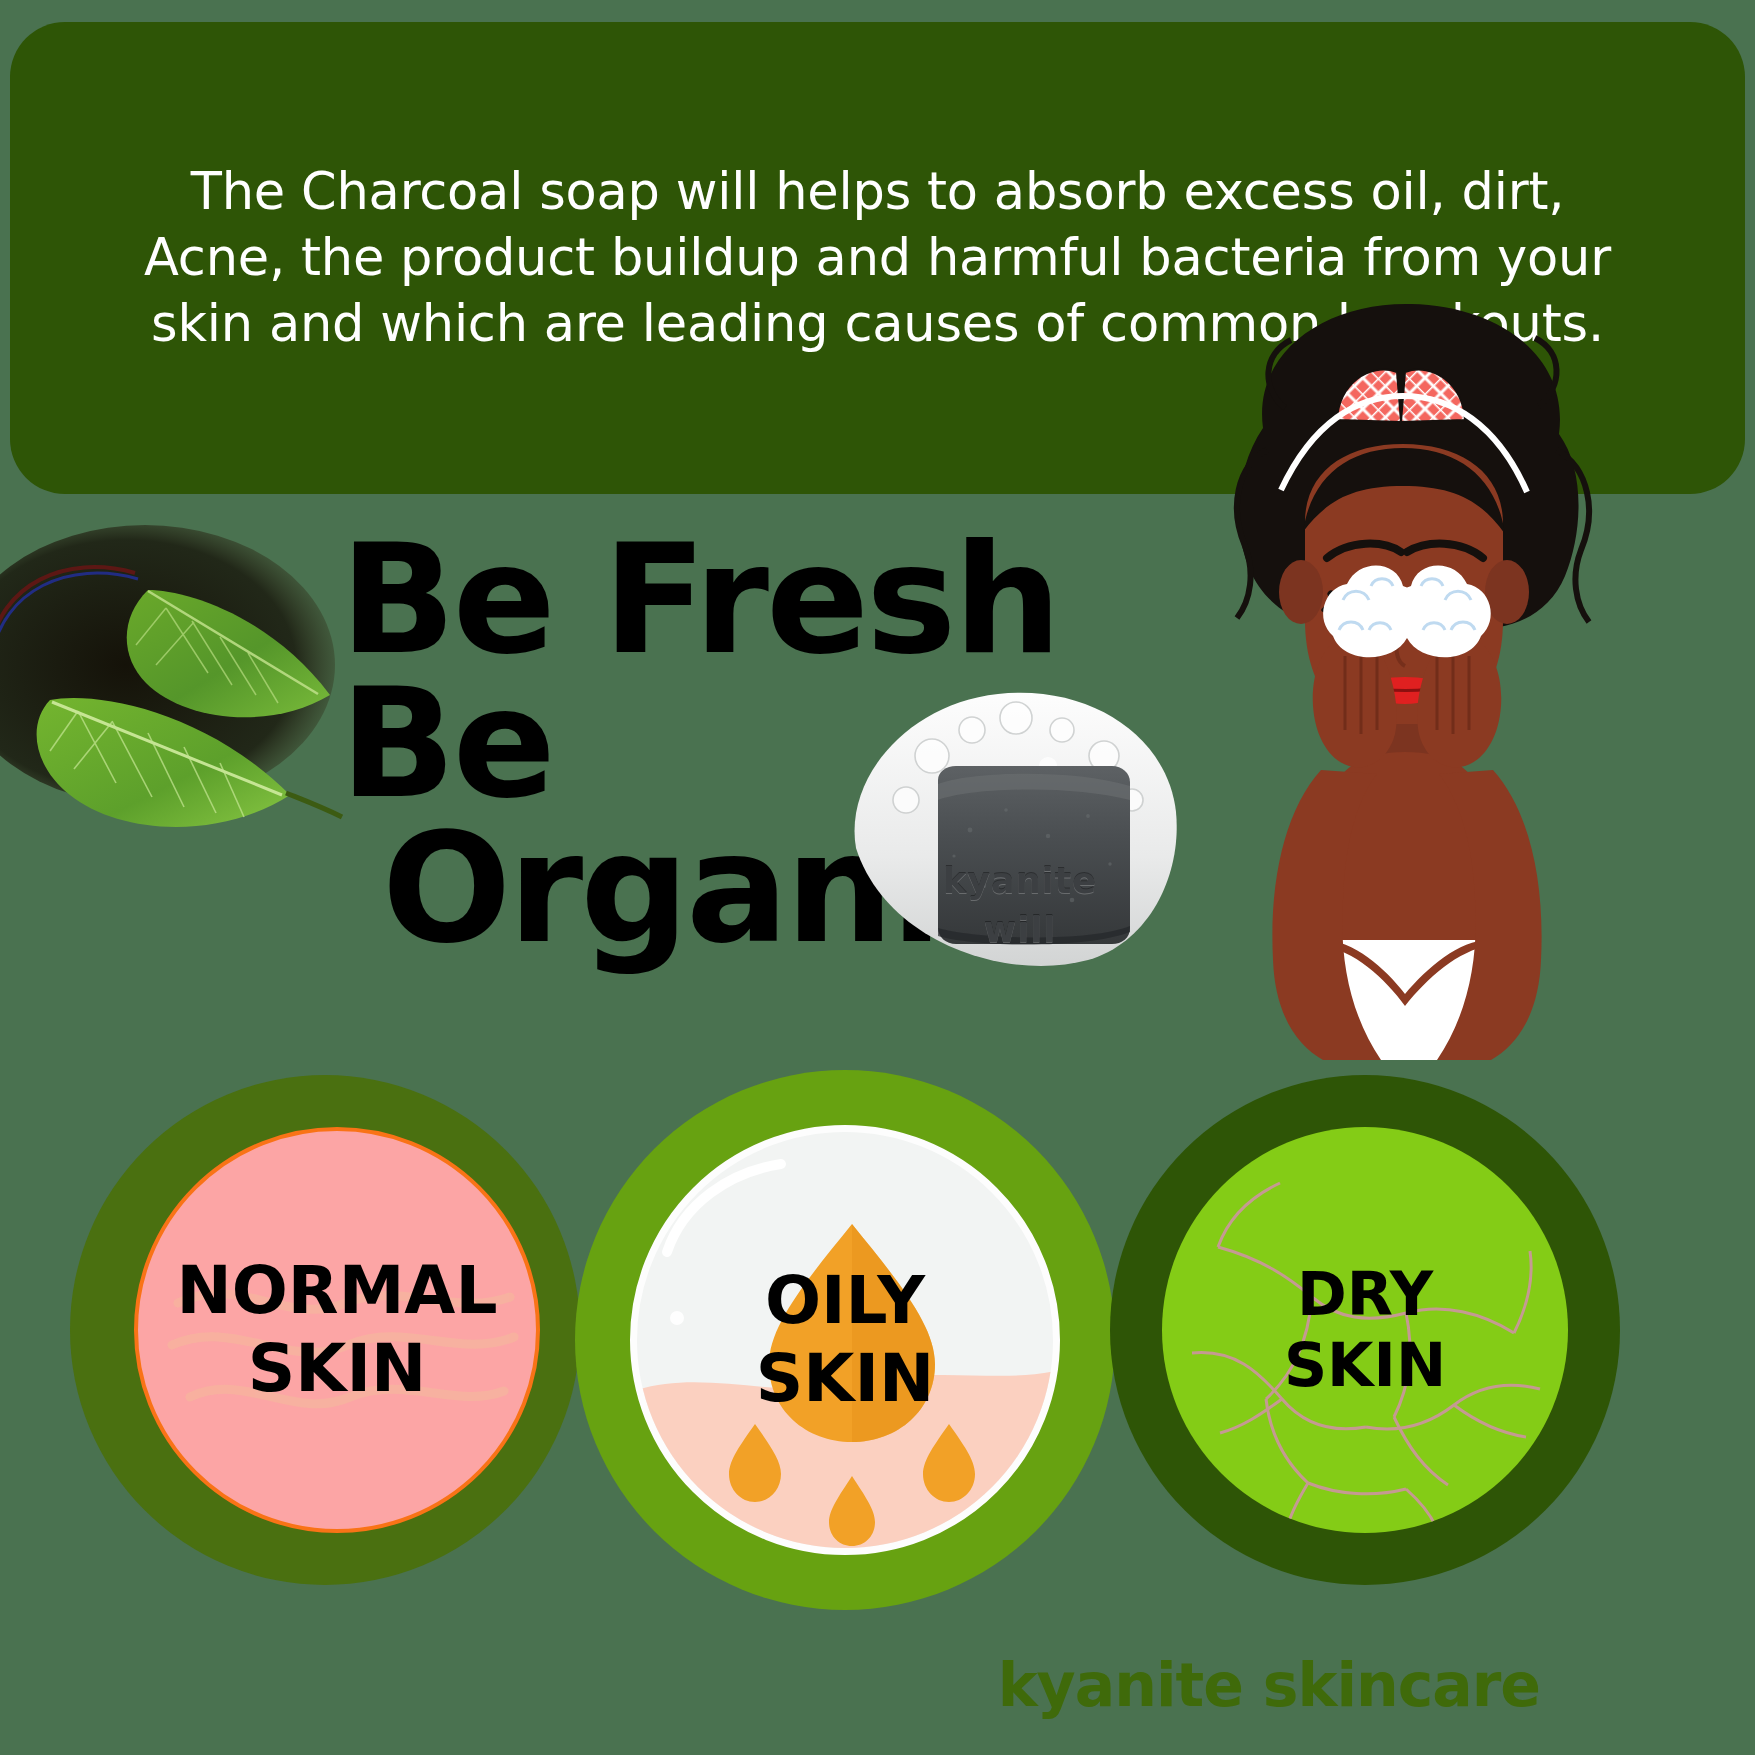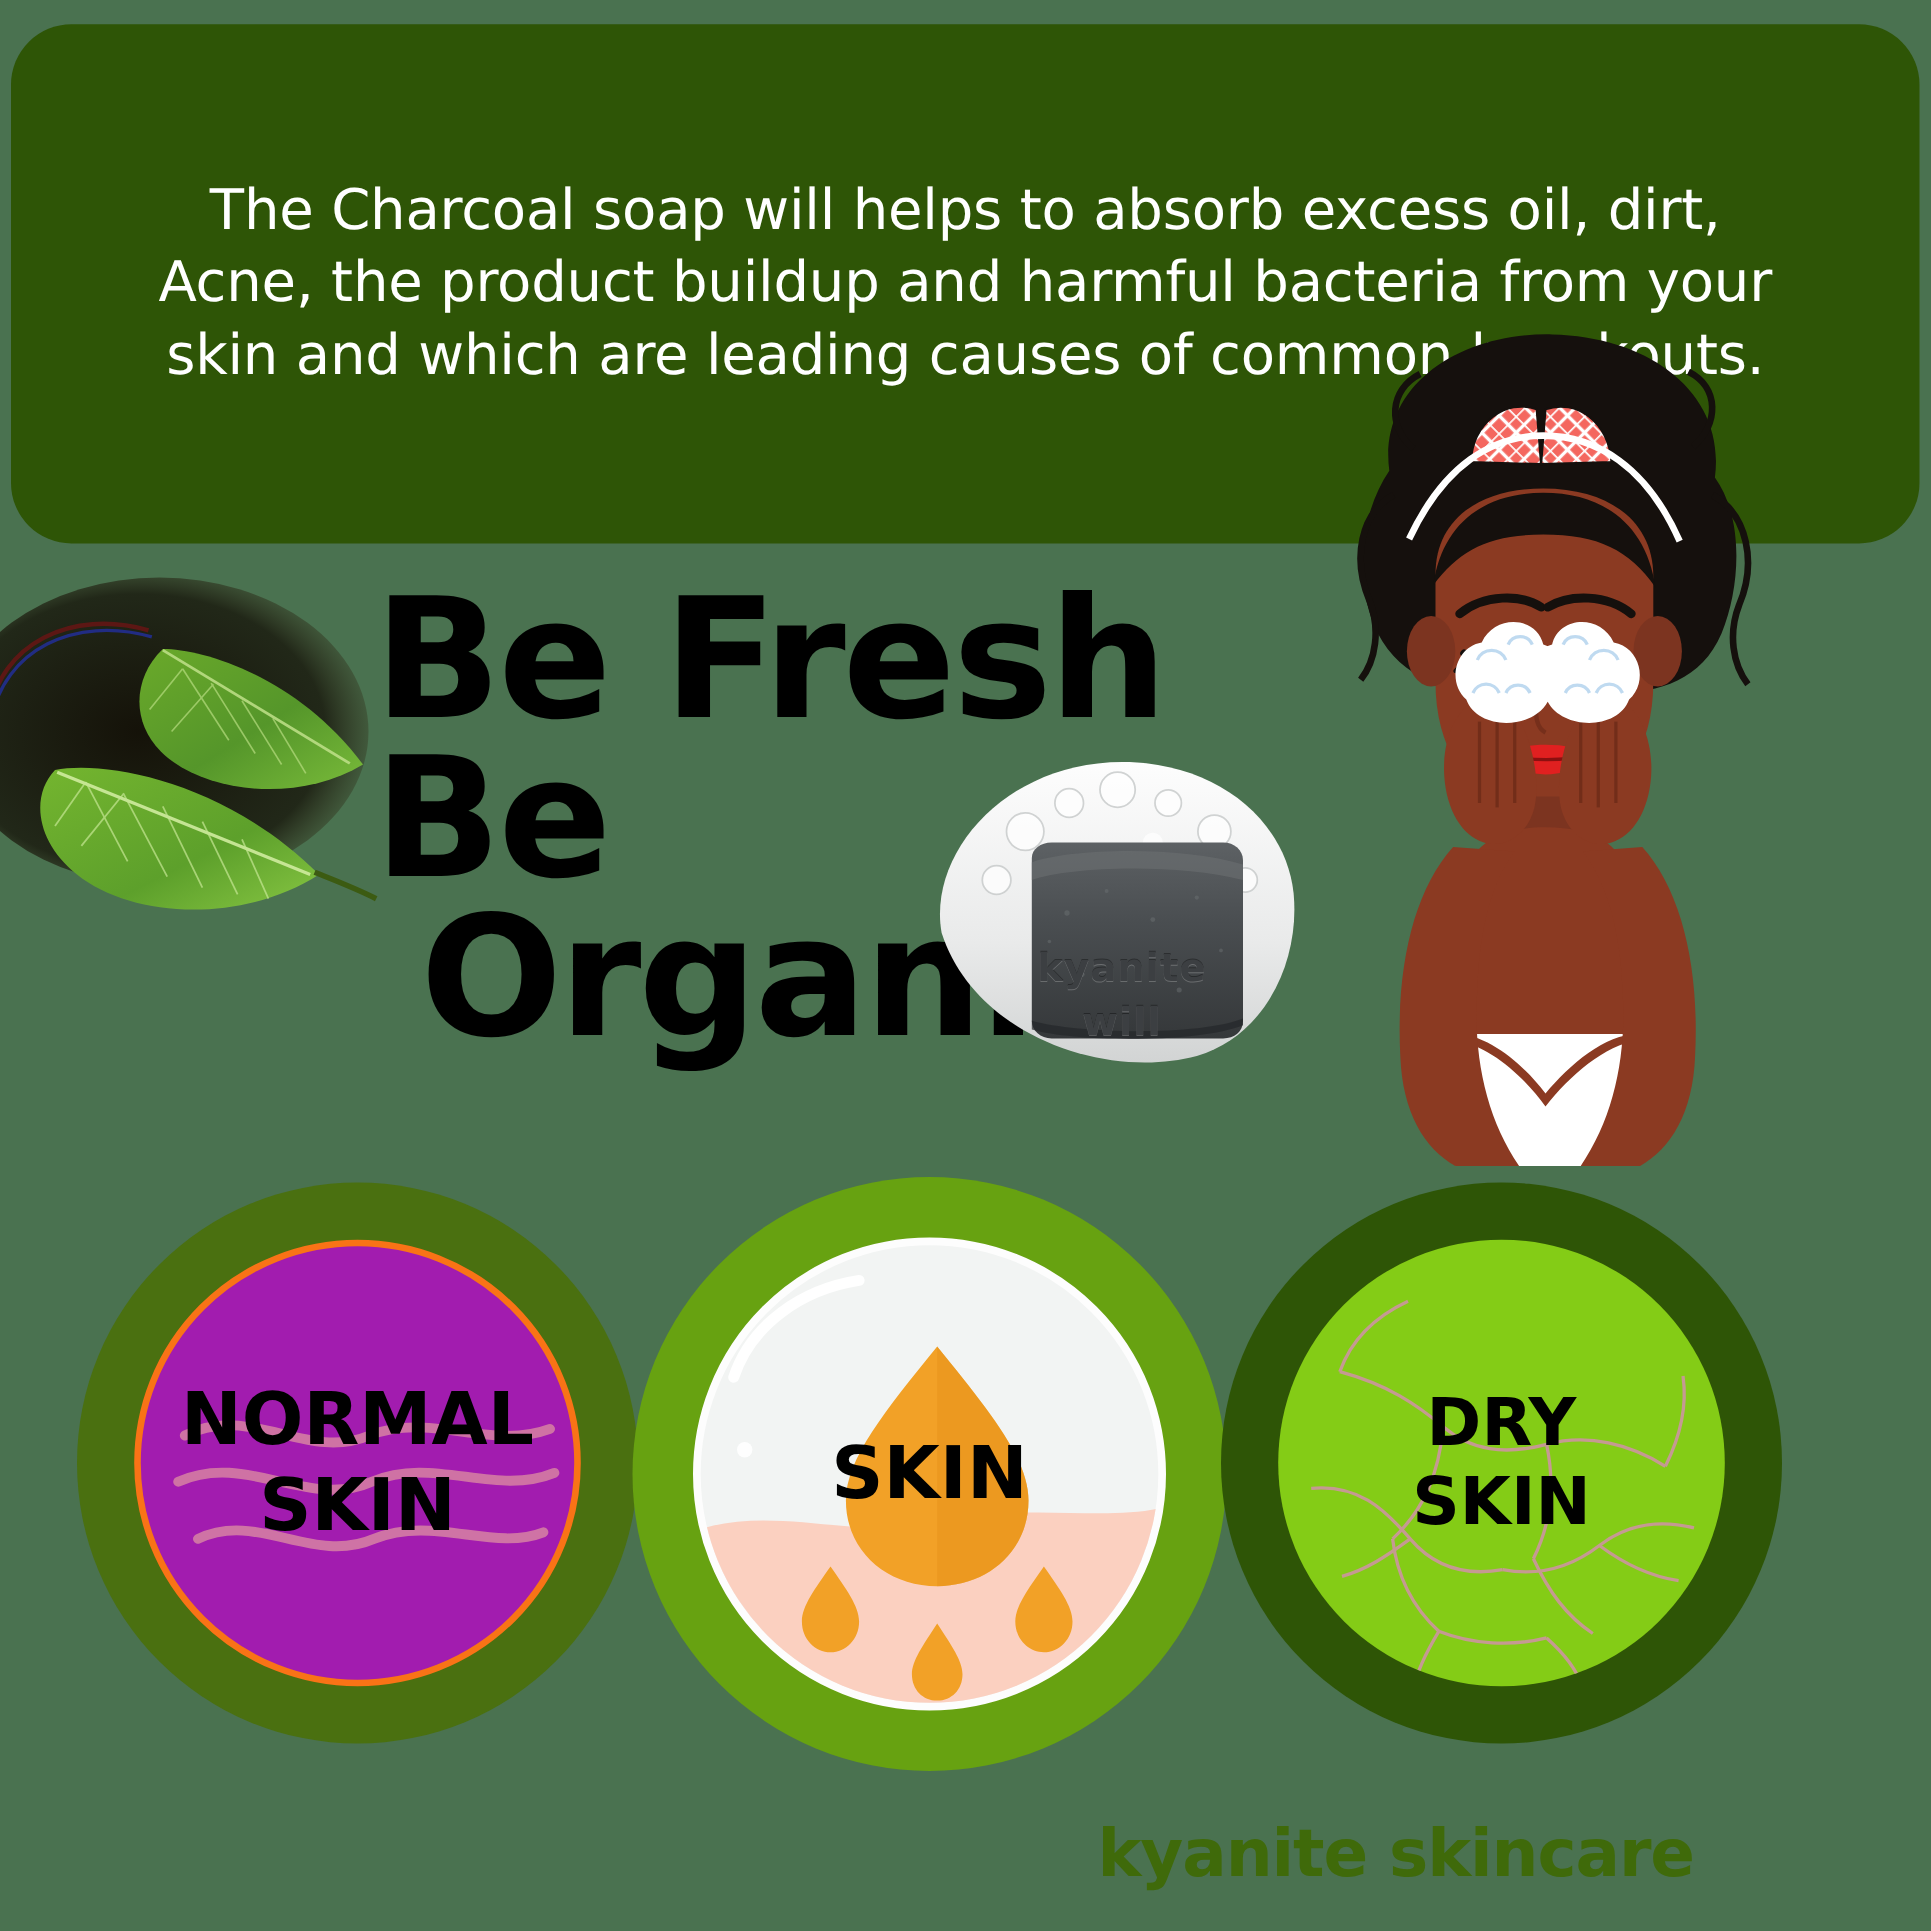--- a/index.html
+++ b/index.html
@@ -64,21 +64,21 @@
   }
   .circle{position:absolute;border-radius:50%;}
   .c-normal{left:70px;top:1075px;width:510px;height:510px;background:#4a7010;}
   .c-oily  {left:575px;top:1070px;width:540px;height:540px;background:#67a211;}
   .c-dry   {left:1110px;top:1075px;width:510px;height:510px;background:#2e5506;}
 
   .circle .inner{
     position:absolute;border-radius:50%;overflow:hidden;
     display:flex;flex-direction:column;align-items:center;justify-content:center;
   }
-  .c-normal .inner{left:52px;top:52px;width:406px;height:406px;background:#a21caf;border:6px solid #f97316;box-sizing:border-box;}
+  .c-normal .inner{left:64px;top:52px;width:406px;height:406px;background:#fca5a5;border:4px solid #f97316;box-sizing:border-box;}
   .c-oily   .inner{left:55px;top:55px;width:430px;height:430px;background:#f2f4f3;border:7px solid #fdfdfd;box-sizing:border-box;}
   .c-dry    .inner{left:52px;top:52px;width:406px;height:406px;background:#84cc16;}
 
   .circle-label{
     position:relative;z-index:9;color:#000;font-weight:700;
     font-size:66px;line-height:1.18;text-align:center;letter-spacing:0px;
     font-family:"DejaVu Sans",sans-serif;
   }
   .c-dry .circle-label{font-size:60px;}
 
@@ -330,20 +330,21 @@
         <path d="M0 258 C70 236 150 270 222 252 C300 232 370 254 430 236 L430 430 L0 430 Z" fill="#fbd0c0"></path>
         <path d="M30 120 C46 72 92 40 144 32" stroke="#ffffff" stroke-width="10" fill="none" stroke-linecap="round" opacity=".95"></path>
         <circle cx="40" cy="186" r="7" fill="#ffffff" opacity=".9"></circle>
         <path d="M215 92 C262 150 298 194 298 232 C298 278 261 310 215 310 C169 310 132 278 132 232 C132 194 168 150 215 92 Z" fill="#f2a127"></path>
         <path d="M215 92 C262 150 298 194 298 232 C298 278 261 310 215 310 Z" fill="#e8931c" opacity=".55"></path>
         <path d="M118 292 C132 312 144 328 144 342 C144 358 132 370 118 370 C104 370 92 358 92 342 C92 328 104 312 118 292 Z" fill="#f2a127"></path>
         <path d="M312 292 C326 312 338 328 338 342 C338 358 326 370 312 370 C298 370 286 358 286 342 C286 328 298 312 312 292 Z" fill="#f2a127"></path>
         <path d="M215 344 C228 364 238 378 238 390 C238 404 228 414 215 414 C202 414 192 404 192 390 C192 378 202 364 215 344 Z" fill="#f2a127"></path>
       </svg>
       <div class="circle-label">
+        <div>OILY</div>
         <div>SKIN</div>
       </div>
     </div>
   </div>
 
   <div class="circle c-dry">
     <div class="inner">
       <svg viewBox="0 0 406 406" width="406" height="406" style="position:absolute;left:0;top:0;">
         <g stroke="#c59a92" stroke-width="3" fill="none" stroke-linejoin="round">
           <path d="M56 120 C100 132 126 150 150 170 C176 192 206 196 244 186 C282 176 320 186 352 206"></path>

